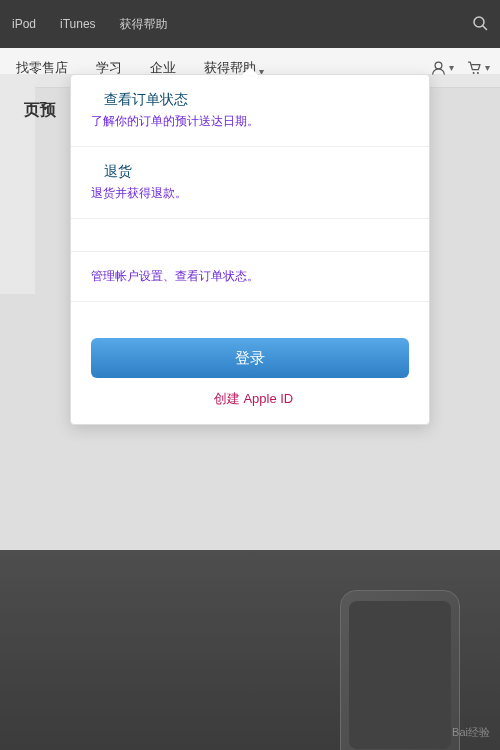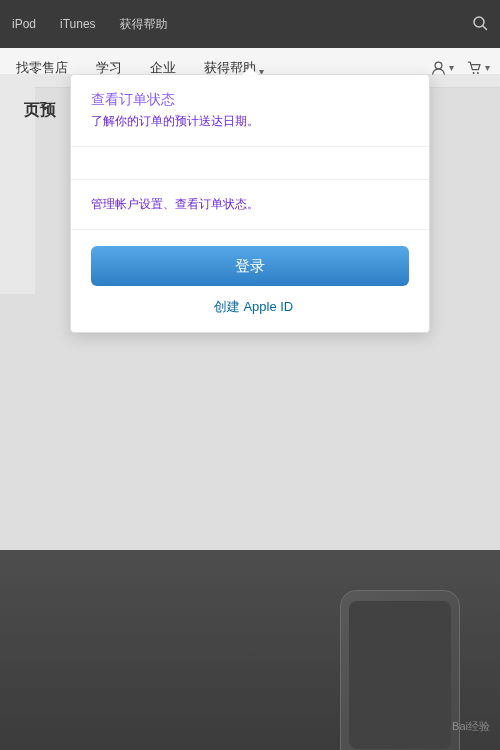--- a/index.html
+++ b/index.html
@@ -134,24 +134,25 @@
       padding: 16px 20px;
       border-bottom: 1px solid #eee;
       cursor: pointer;
     }
 
     .dropdown-item:last-of-type {
       border-bottom: none;
     }
 
     .dropdown-item-title {
-      color: #8b5cf6;
+      color: #0c4a6e;
       font-size: 14px;
       font-weight: 500;
       margin-bottom: 4px;
+      margin-left: 13px;
     }
 
     .dropdown-item-desc {
       color: #6d28d9;
       font-size: 12px;
     }
 
     .dropdown-actions {
       padding: 16px 20px;
       display: flex;
@@ -163,24 +164,25 @@
     .login-button {
       width: 100%;
       height: 40px;
       background: linear-gradient(to bottom, #56a8e8, #2d7ec4);
       border: none;
       border-radius: 6px;
       color: white;
       font-size: 15px;
       cursor: pointer;
       font-family: "PingFang SC", "Microsoft YaHei", sans-serif;
+      margin-top: 20px;
     }
 
     .create-appleid {
-      color: #0369a1;
+      color: #be185d;
       font-size: 13px;
       cursor: pointer;
       margin-left: 7px;
     }
 
     
     .bottom-section {
       position: absolute;
       bottom: 0;
       left: 0;
@@ -210,21 +212,21 @@
       left: 8px;
       right: 8px;
       bottom: 20px;
       background: #0a0a0a;
       border-radius: 8px;
     }
 
     
     .baidu-watermark {
       position: absolute;
-      bottom: 16px;
+      bottom: 10px;
       right: 10px;
       color: rgba(180, 180, 180, 0.6);
       font-size: 11px;
     }
 
     .overlay-bg {
       position: absolute;
       top: 74px;
       left: 0;
       right: 0;
@@ -304,20 +306,24 @@
 <div class="page-text">页预</div>
 
 <div class="dropdown-panel">
   <div class="dropdown-arrow"></div>
 
   <div class="dropdown-item">
     <div class="dropdown-item-title">查看订单状态</div>
     <div class="dropdown-item-desc">了解你的订单的预计送达日期。</div>
   </div>
 
+  <div class="dropdown-item">
+    <div class="dropdown-item-title">退货</div>
+    <div class="dropdown-item-desc">退货并获得退款。</div>
+  </div>
 
   <div class="dropdown-item">
   </div>
 
   <div class="dropdown-item">
     <div class="dropdown-item-desc">管理帐户设置、查看订单状态。</div>
   </div>
 
   <div class="dropdown-actions">
     <button class="login-button">登录</button>

